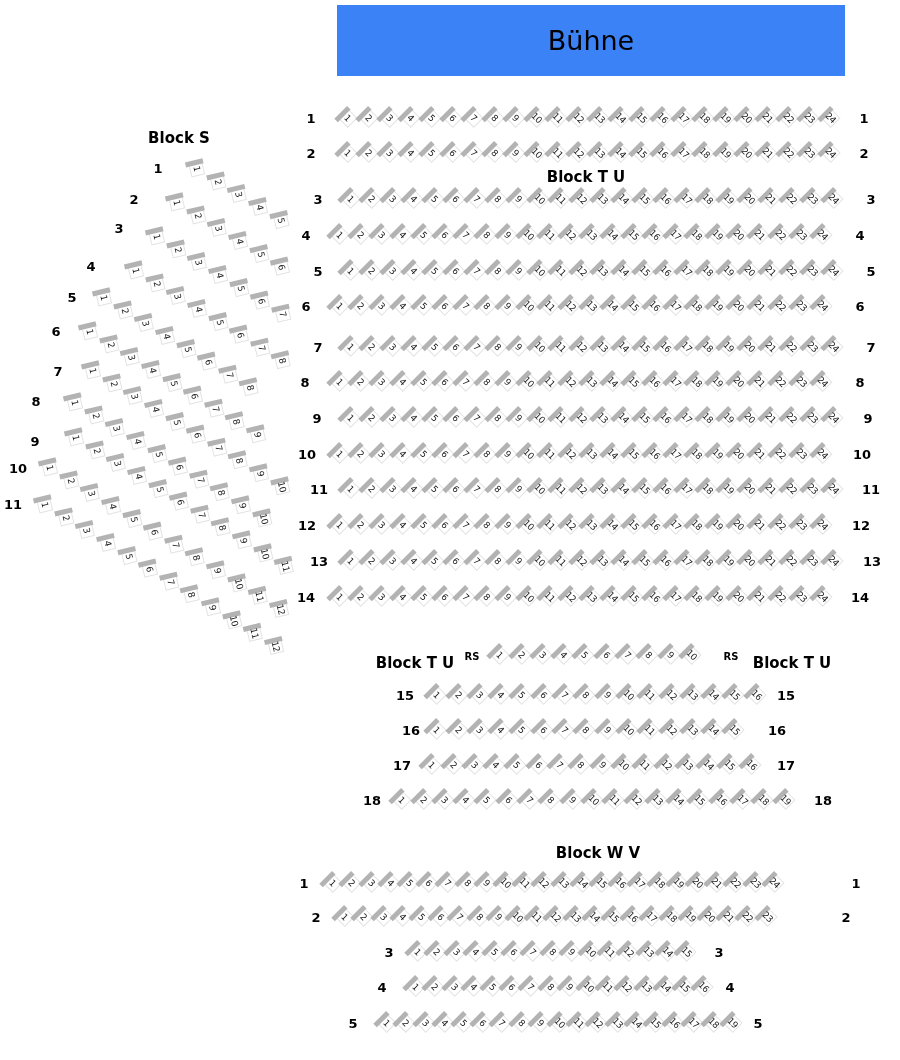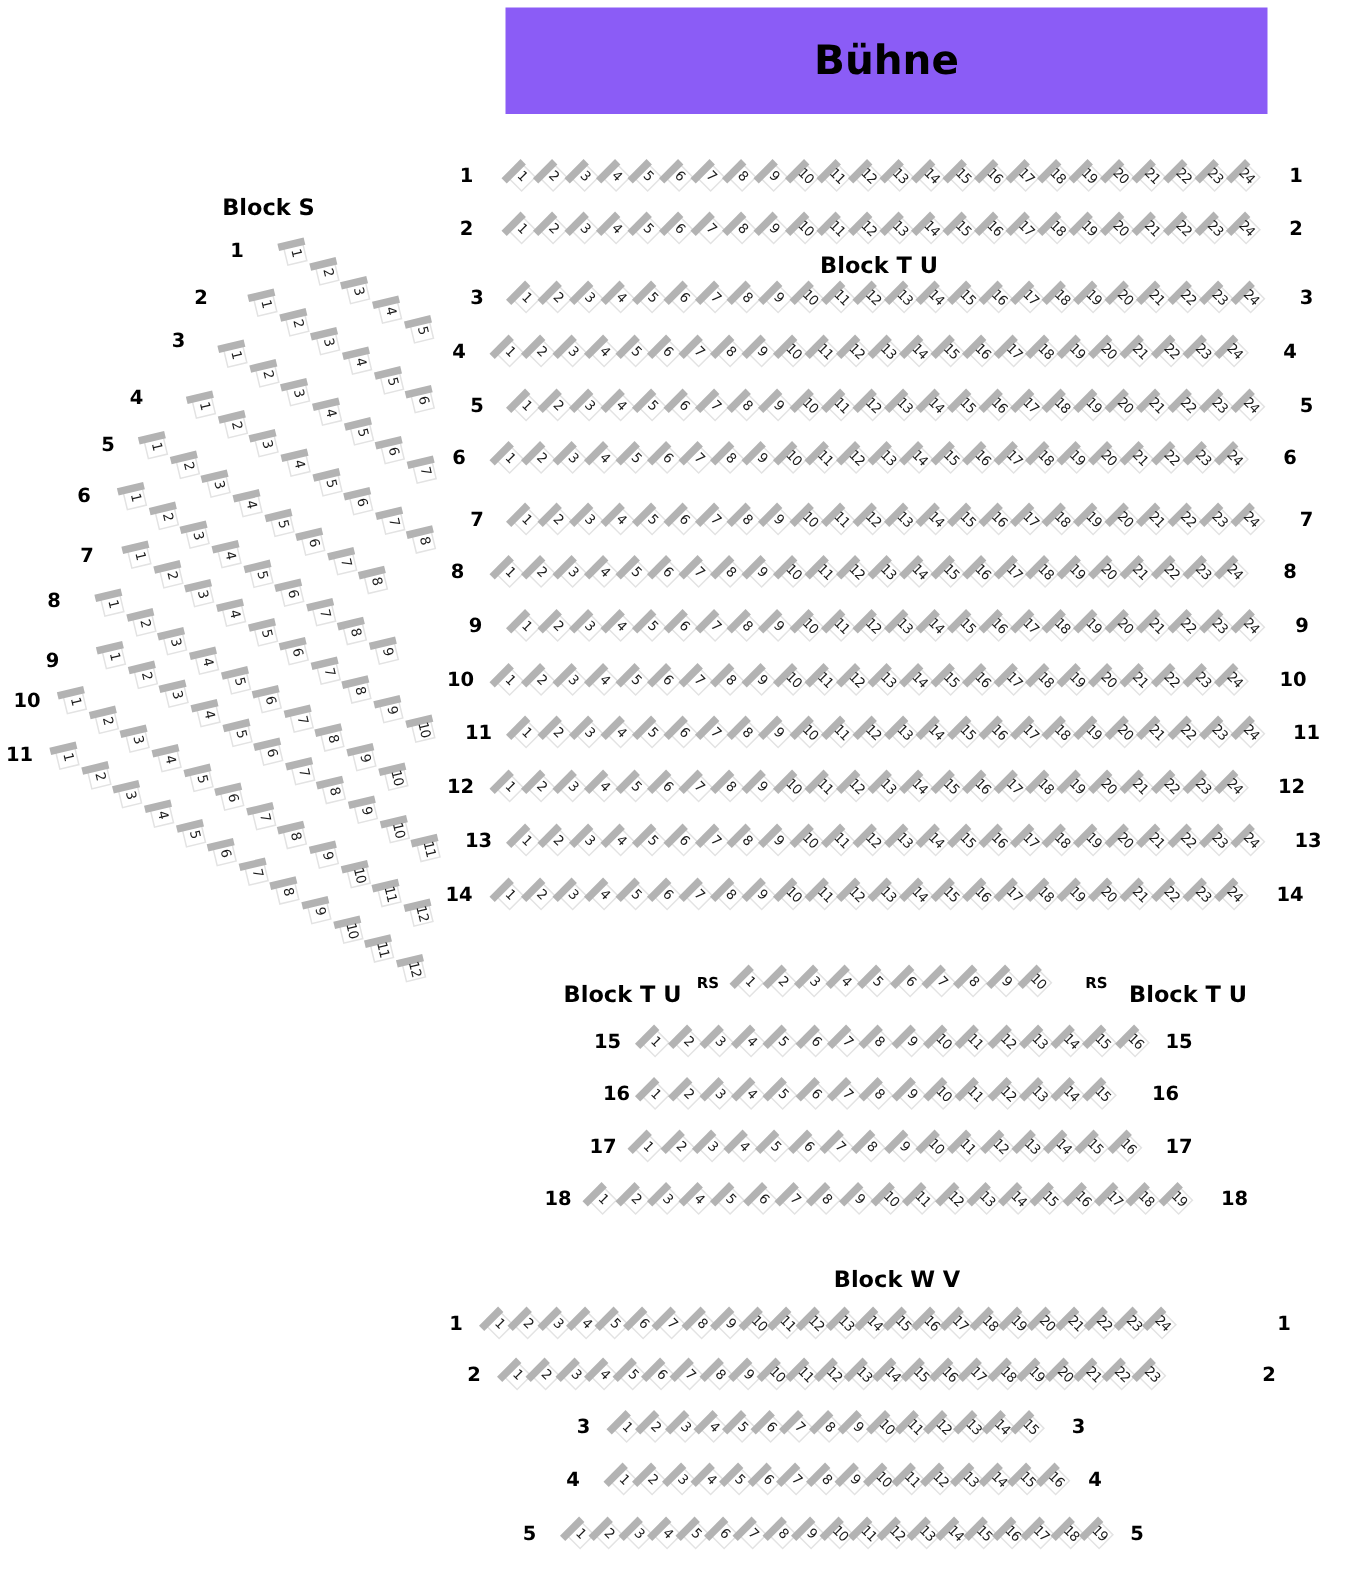--- a/index.html
+++ b/index.html
@@ -21,21 +21,21 @@
   .dm::before{content:"";position:absolute;left:-3px;top:-2.5px;width:4.5px;height:18px;
       background:var(--bar,#b3b3b3)}
   .dm span{position:absolute;left:0;top:0;width:100%;height:100%;
       display:flex;align-items:center;justify-content:center;
       font-size:9px;color:var(--num,#1c1c1c);letter-spacing:-0.5px;white-space:nowrap}
 </style>
 </head>
 <body>
 
 <div id="wrap">
-  <div id="stage" style="background: #8b5cf6; color: rgb(0, 0, 0); font-weight: bold;">
+  <div id="stage" style="background: #3b82f6; color: rgb(0, 0, 0);">
     <span>Bühne</span>
   </div>
   <div id="seatmap">
     <span class="blocktitle" id="t-s" style="left: 179px; top: 138px;">Block S</span>
     <span class="blocktitle" id="t-tu" style="left: 586px; top: 177px;">Block T U</span>
     <span class="blocktitle" id="t-rl" style="left: 415px; top: 663px;">Block T U</span>
     <span class="rs" id="rs-l" style="left: 472px; top: 656px;">RS</span>
     <span class="rs" id="rs-r" style="left: 731px; top: 656px;">RS</span>
     <span class="blocktitle" id="t-rr" style="left: 792px; top: 663px;">Block T U</span>
     <span class="blocktitle" id="t-wv" style="left: 598px; top: 853px;">Block W V</span>

